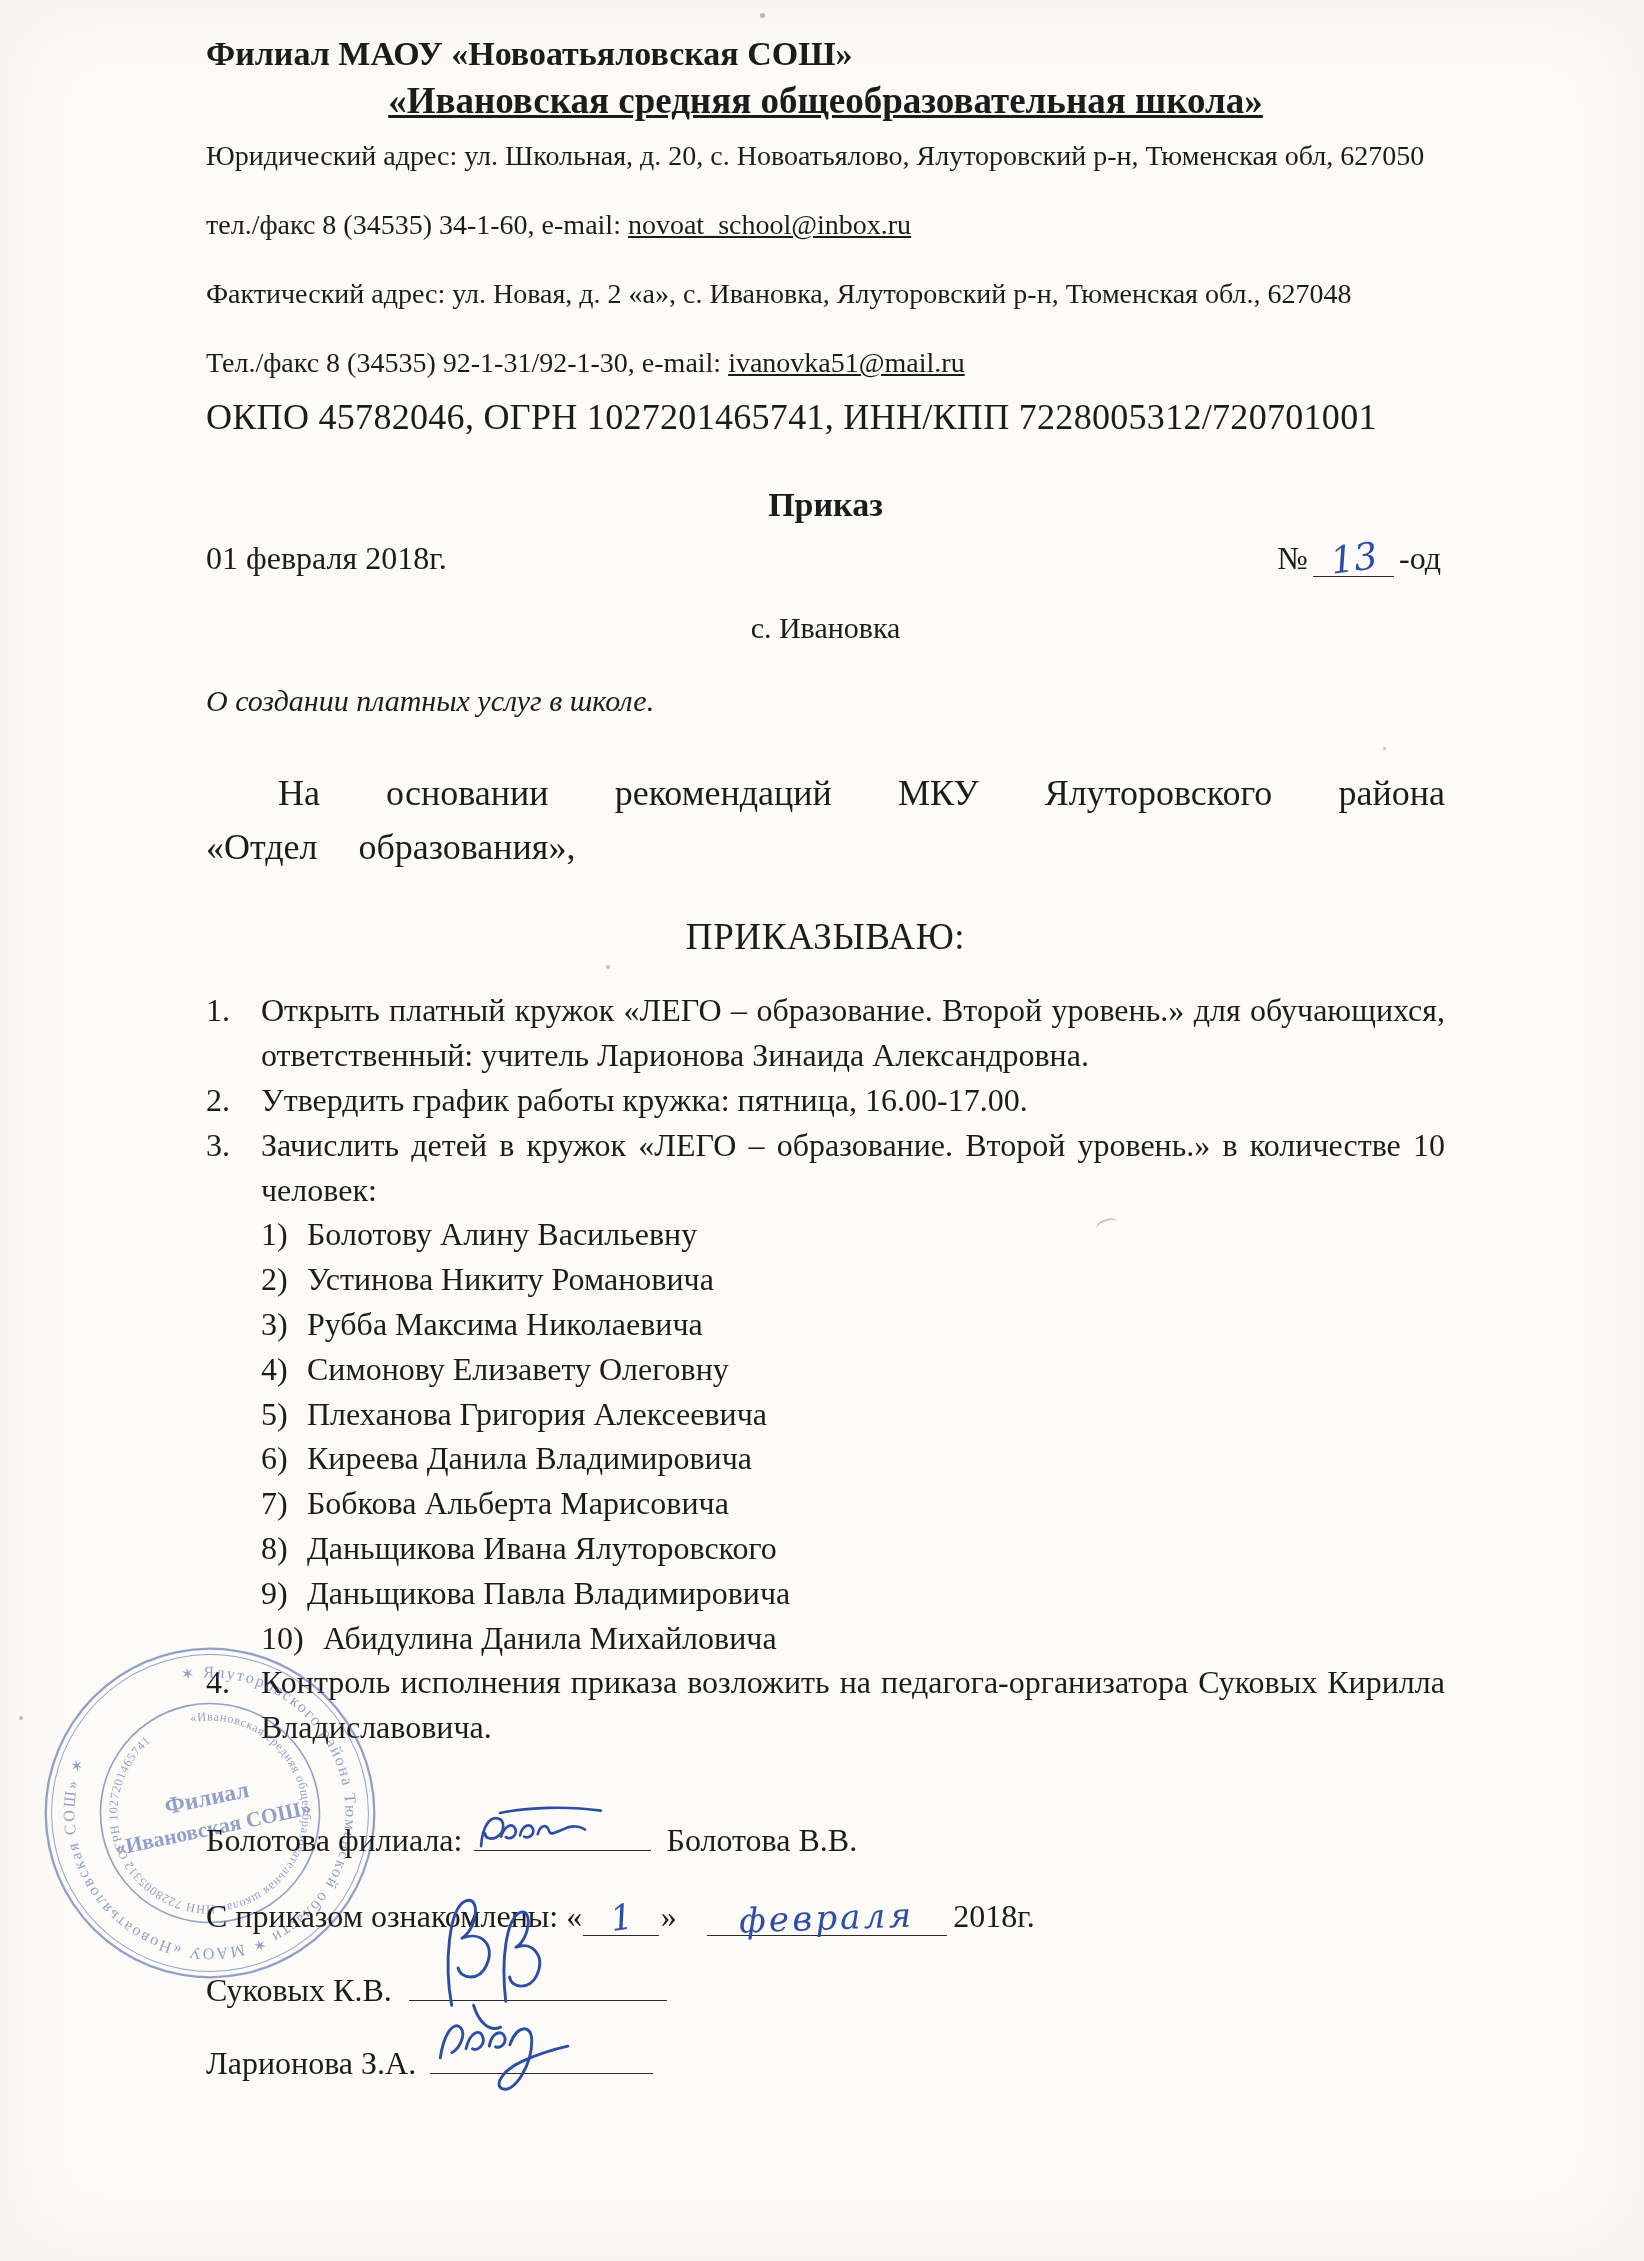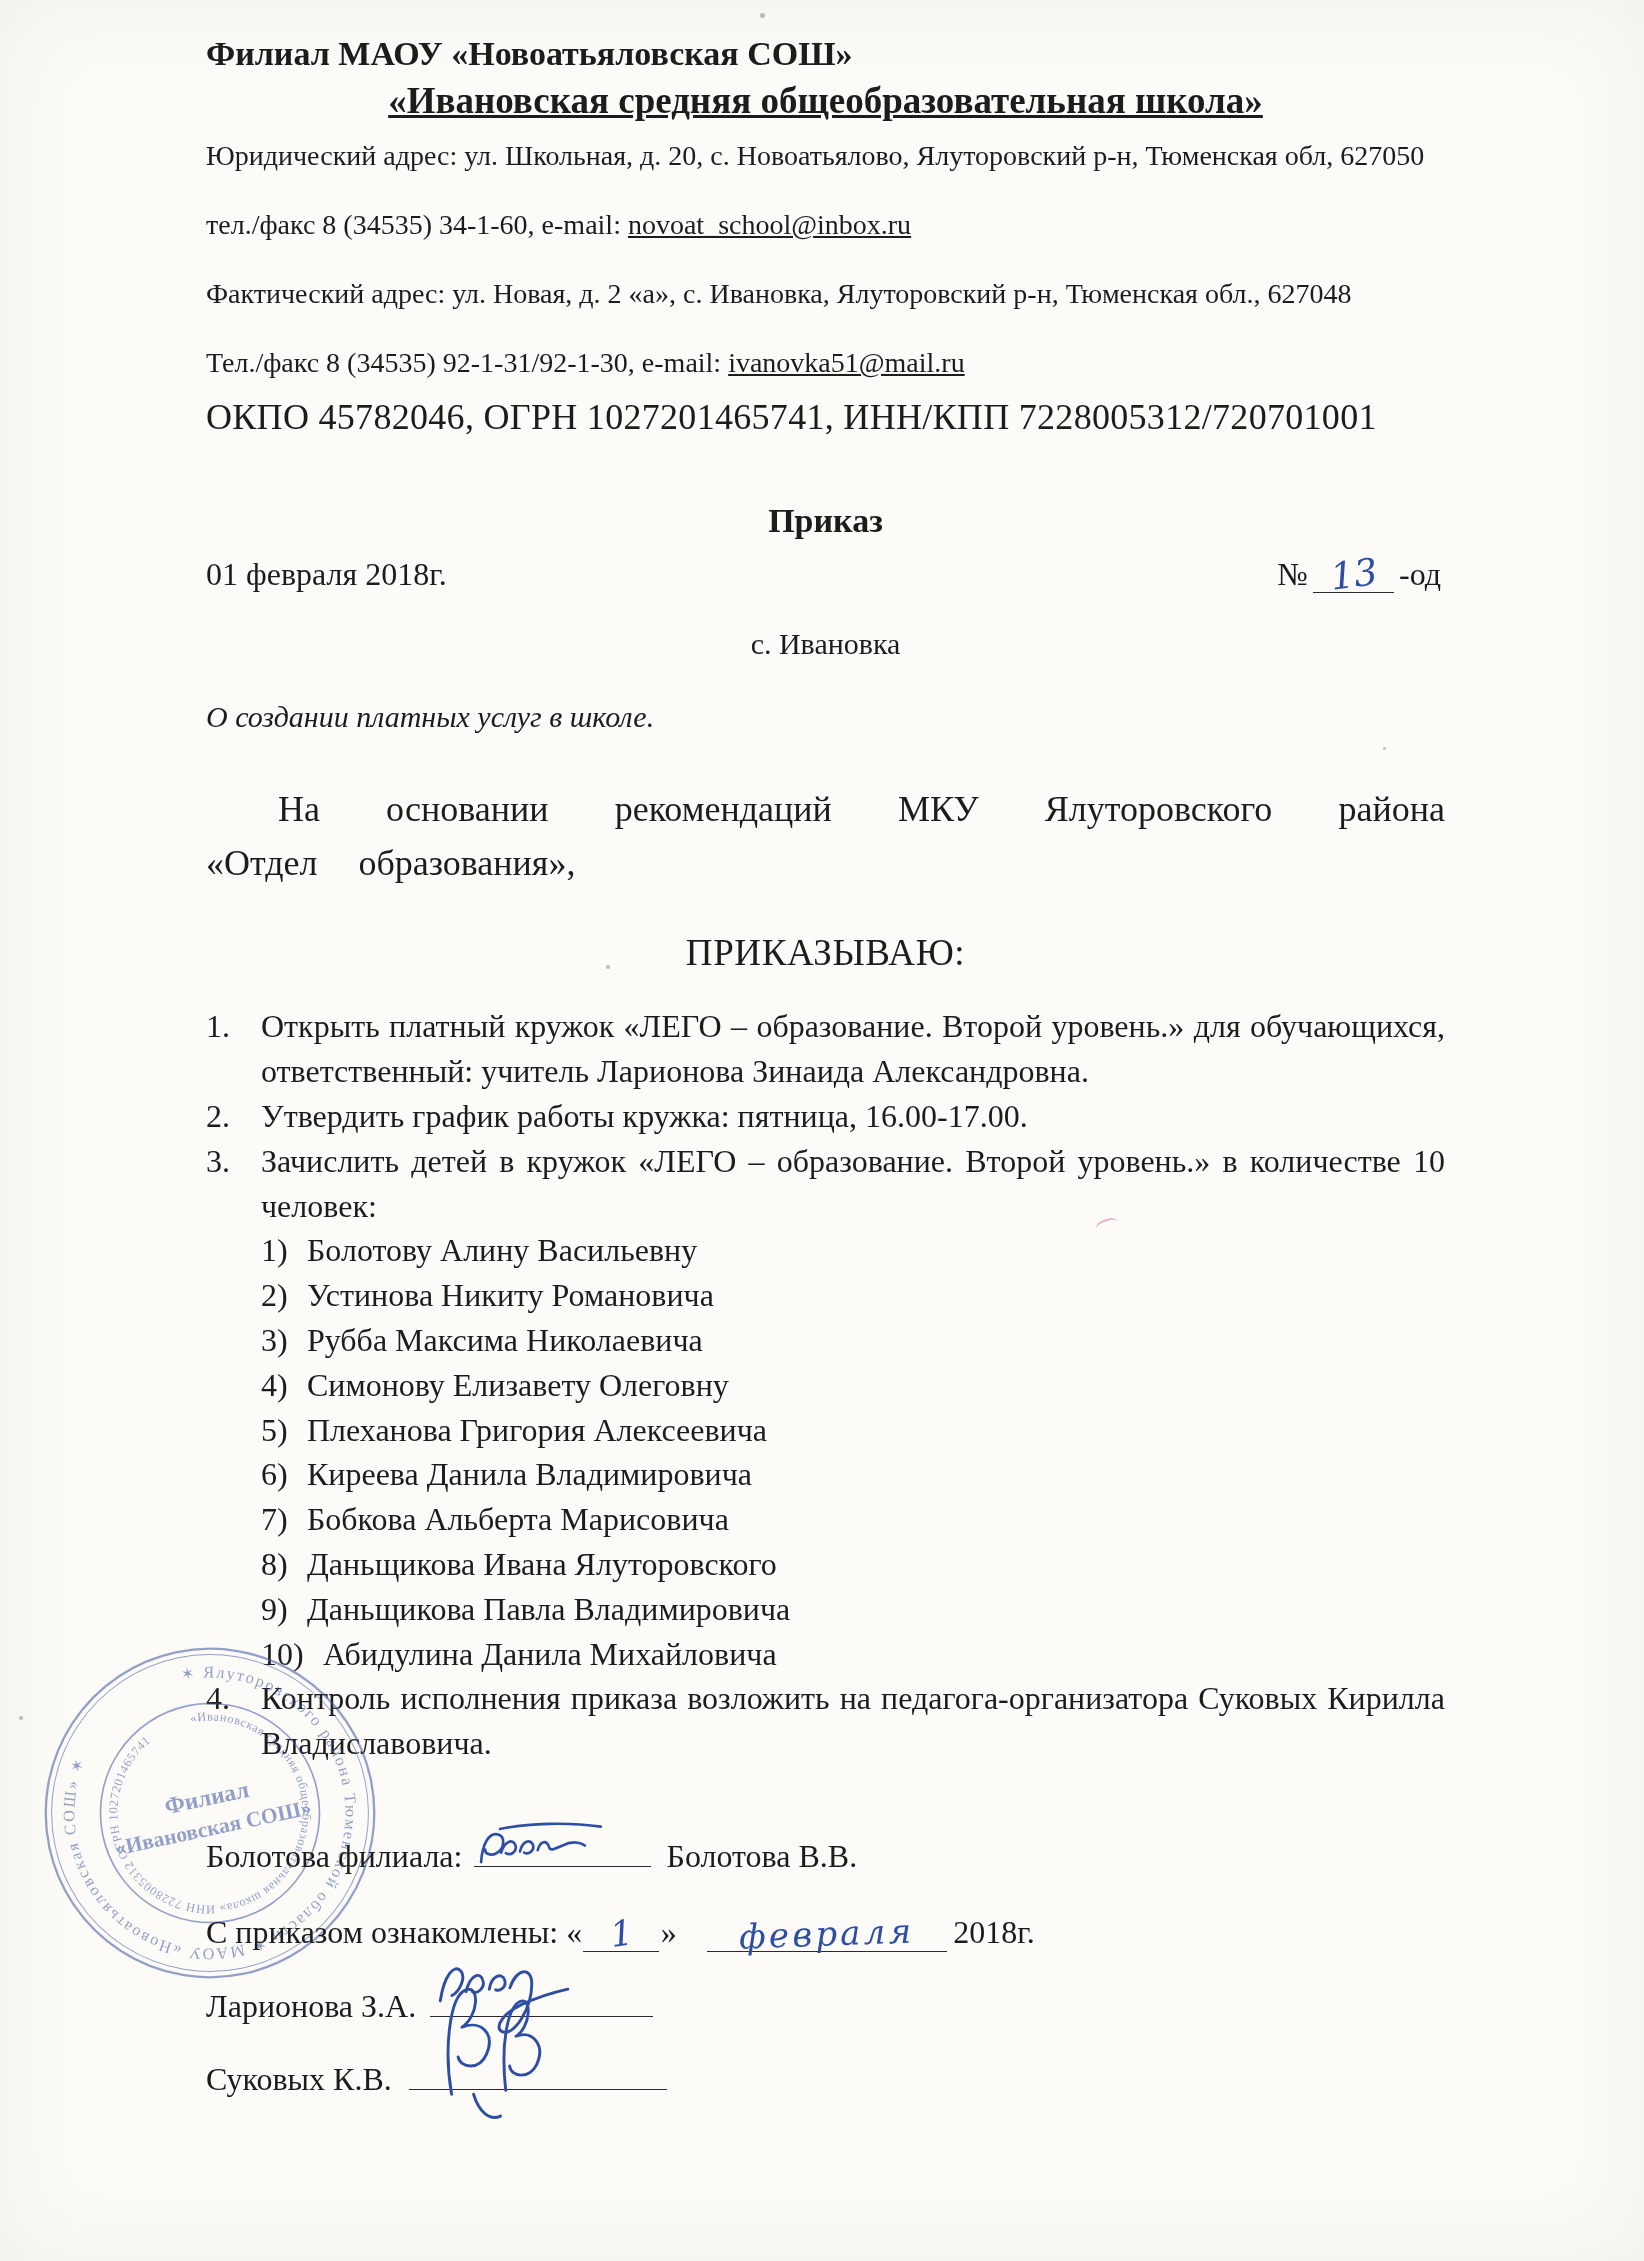--- a/index.html
+++ b/index.html
@@ -18,21 +18,21 @@
     box-shadow: inset 0 0 90px rgba(60,55,40,.06);
   }
   
   .h1 { font-size:34px; font-weight:bold; text-align:left; }
   .h2 { font-size:37px; font-weight:bold; text-decoration:underline; text-align:center; margin-top:6.4px; }
   .addr { font-size:28px; text-align:left; margin-top:18px; }
   .addr.sp { margin-top:37px; }
   .email { text-decoration:underline; }
   .okpo { font-size:36px; margin-top:17px; letter-spacing:0.3px; }
   
-  .title { font-size:34px; font-weight:bold; text-align:center; margin-top:64px; }
+  .title { font-size:34px; font-weight:bold; text-align:center; margin-top:48px; }
   .date-row { display:flex; justify-content:space-between; align-items:flex-end; font-size:32px; margin-top:9px; }
   .num-group { display:inline-flex; align-items:flex-end; gap:5.2px; padding-right:3.9px; }
   .uline { display:inline-block; border-bottom:1.9px solid #2b2b2b; text-align:center; position:relative; }
   .num-line { width:81px; }
   .hand { color:#2e4ea6; font-style:italic; font-family:"DejaVu Serif",serif; }
   .num-hand { display:inline-block; font-size:37px; transform:rotate(-7deg) translateY(3.9px); }
   .place { font-size:30px; text-align:center; margin-top:34px; }
   .subject { font-size:30px; font-style:italic; margin-top:39px; }
   
   .preamble {
@@ -167,40 +167,40 @@
           <path d="M44,22 C90,12 160,10 215,18"></path>
         </svg>
       </span><span>Болотова В.В.</span>
     </div>
 
     <div class="sig-row">
       <span>С приказом ознакомлены: «</span><span class="uline w-day"><span class="hand day-hand">1</span></span><span>»</span><span class="uline w-month"><span class="hand month-hand">февраля</span></span><span>2018г.</span>
     </div>
 
     <div class="sig-row">
+      <span>Суковых К.В.</span><span class="uline w-suk">
+        <svg class="sigsvg" width="245" height="161" viewBox="0 0 380 250" style="bottom:-40px">
+          <path d="M66,196 C54,130 62,44 88,34 C110,26 108,74 82,92 C112,80 134,102 120,134 C109,159 80,156 76,138"></path>
+          <path d="M150,190 C142,120 152,62 172,52 C192,44 188,92 166,106 C192,96 212,120 198,150 C187,173 158,170 156,152"></path>
+          <path d="M100,196 C108,222 124,238 142,230"></path>
+        </svg>
+      </span>
+    </div>
+
+    <div class="sig-row">
       <span>Ларионова З.А.</span><span class="uline w-lar">
         <svg class="sigsvg" width="219" height="116" viewBox="0 0 340 180" style="bottom:-35px">
           <path d="M16,102 C22,62 38,44 48,56 C56,66 46,88 34,94"></path>
           <path d="M56,88 C62,62 78,56 82,70 C86,82 74,92 66,88"></path>
           <path d="M92,84 C96,62 112,58 116,70 C119,80 110,88 102,85"></path>
           <path d="M124,82 C134,52 158,48 158,76 C158,114 130,158 112,150 C98,143 116,120 142,108 C166,97 196,88 214,84"></path>
         </svg>
       </span>
     </div>
 
-    <div class="sig-row">
-      <span>Суковых К.В.</span><span class="uline w-suk">
-        <svg class="sigsvg" width="245" height="161" viewBox="0 0 380 250" style="bottom:-40px">
-          <path d="M66,196 C54,130 62,44 88,34 C110,26 108,74 82,92 C112,80 134,102 120,134 C109,159 80,156 76,138"></path>
-          <path d="M150,190 C142,120 152,62 172,52 C192,44 188,92 166,106 C192,96 212,120 198,150 C187,173 158,170 156,152"></path>
-          <path d="M100,196 C108,222 124,238 142,230"></path>
-        </svg>
-      </span>
-    </div>
-
   </div>
 
   <span class="speck" style="left:760px; top:13px; width:4.5px; height:4.5px;"></span>
   <span class="speck" style="left:1383px; top:747px; width:3.2px; height:3.2px;"></span>
   <span class="speck" style="left:606px; top:965px; width:3.9px; height:3.9px;"></span>
   <span class="speck" style="left:19.3px; top:1716px; width:3.9px; height:3.9px;"></span>
   <span class="pinkmark" style="left:1096px; top:1219px;"></span>
 
 </div>
 

